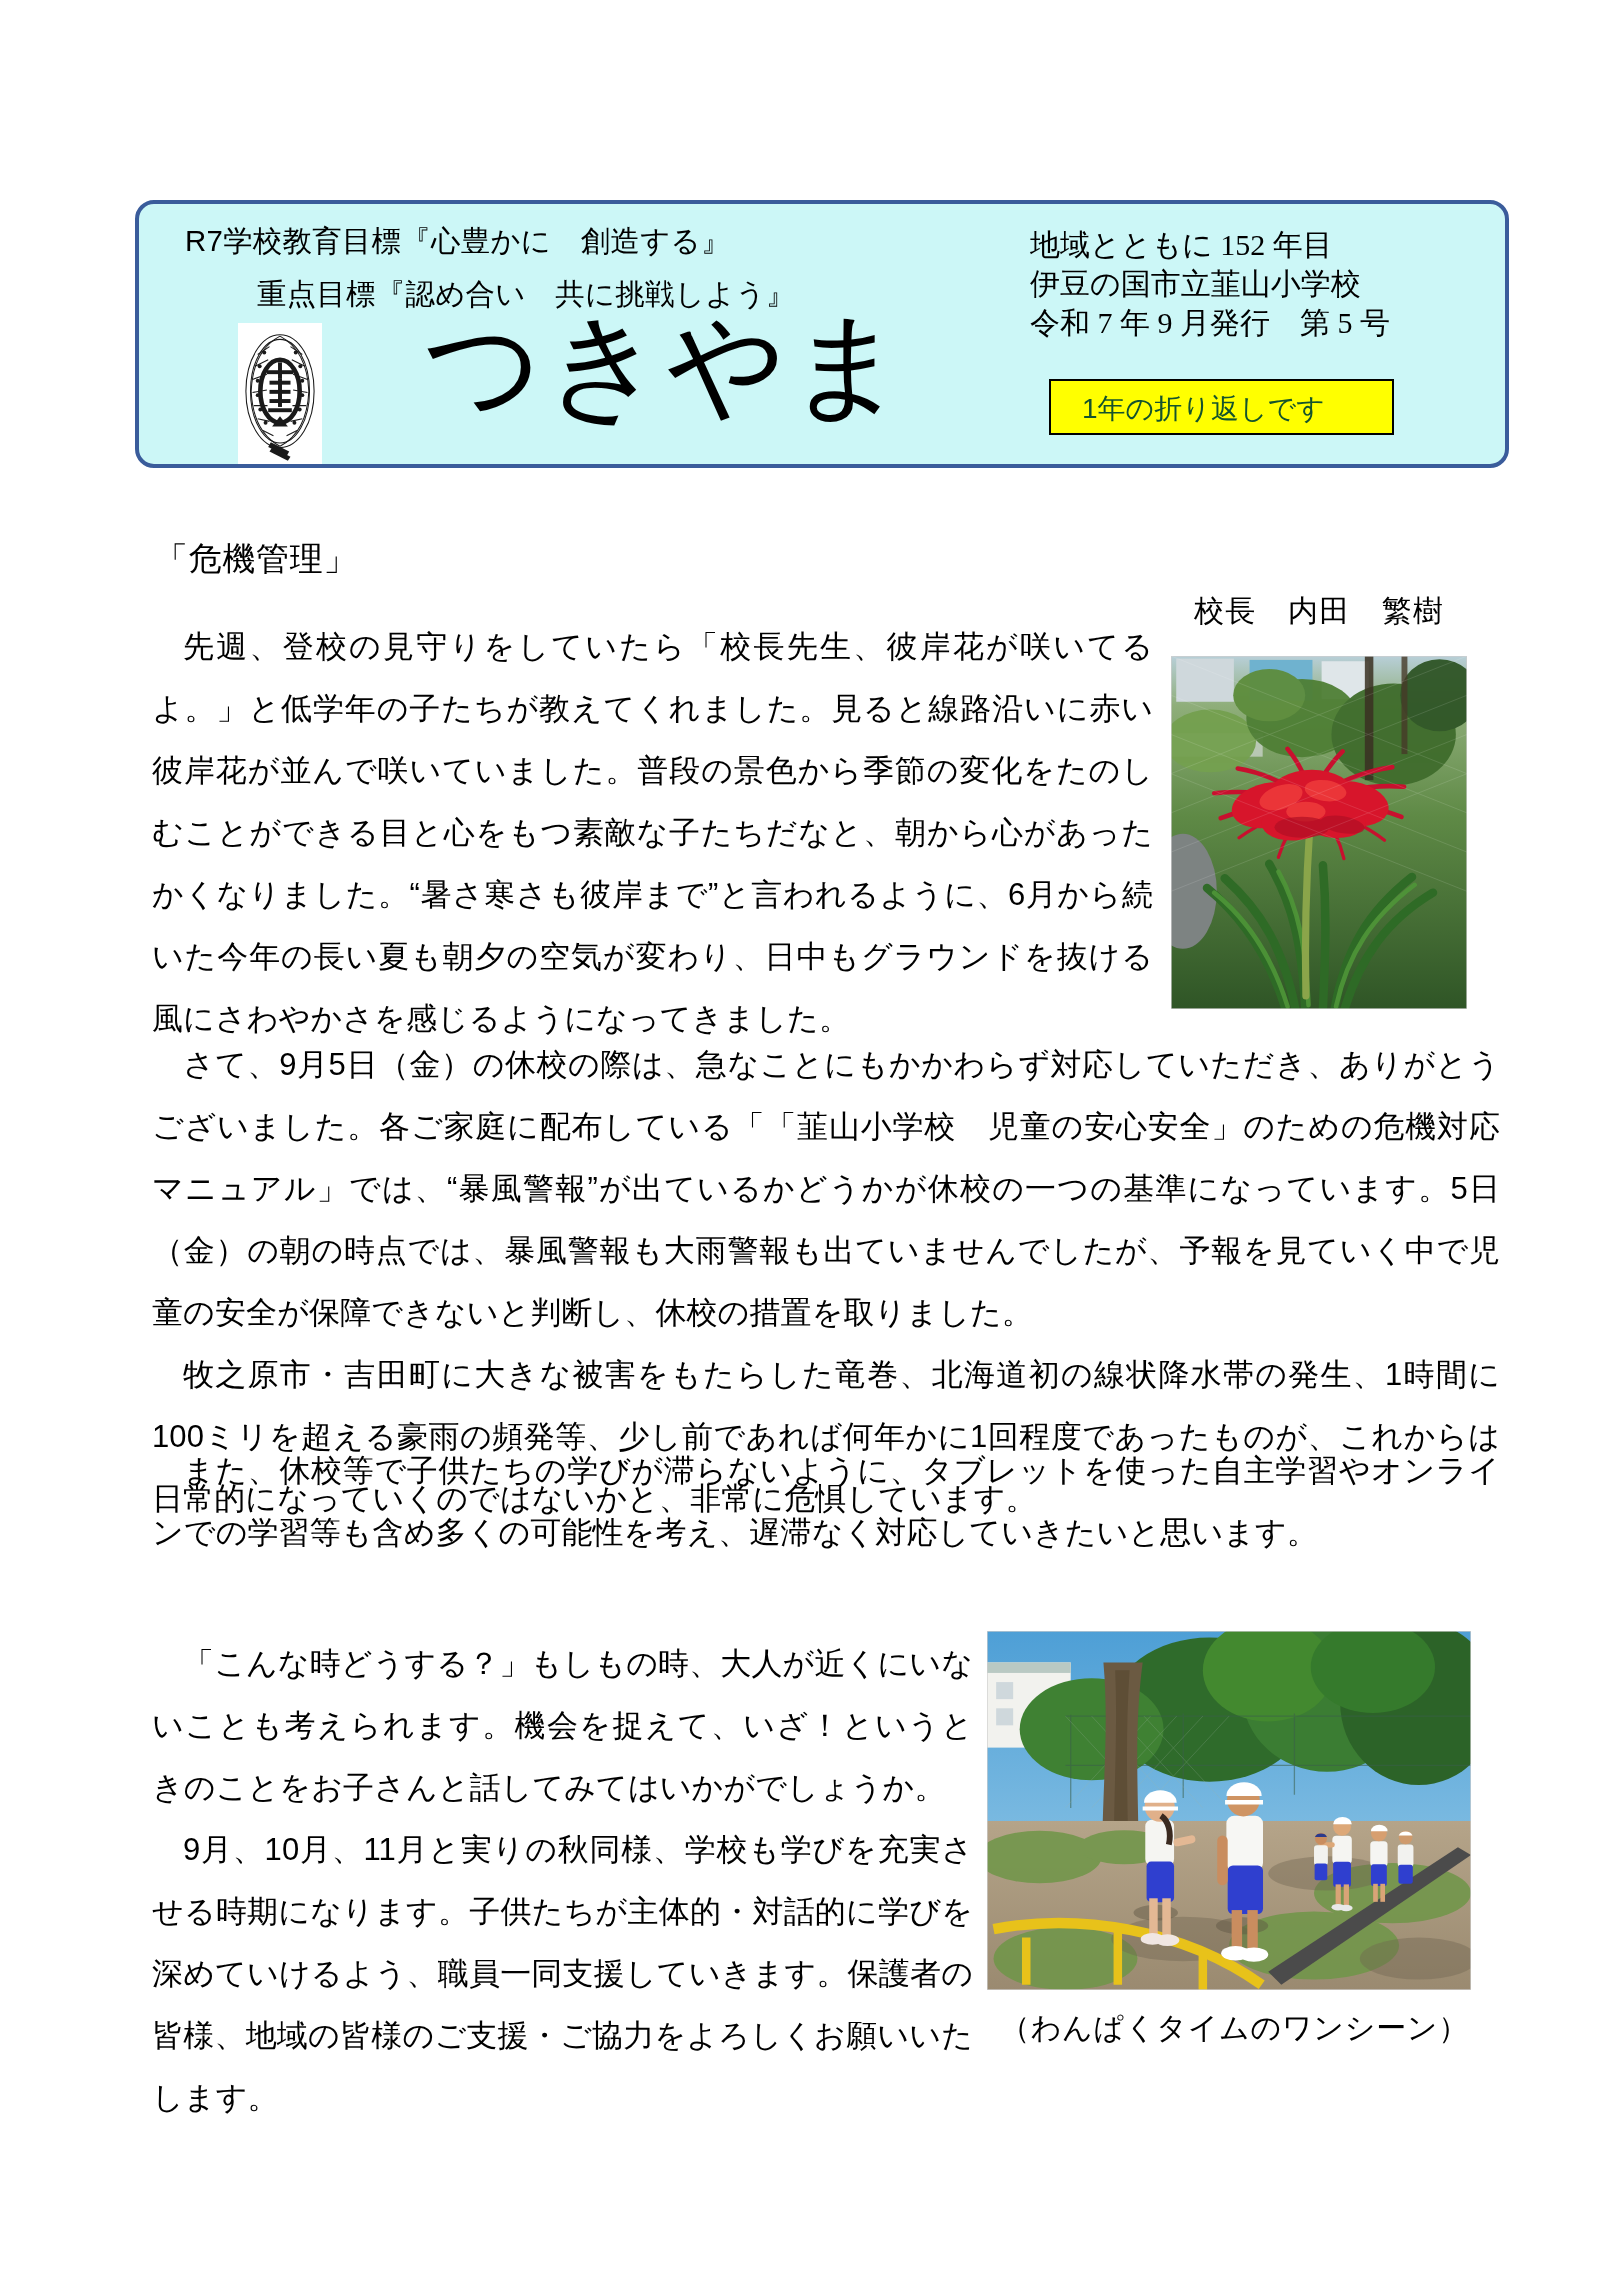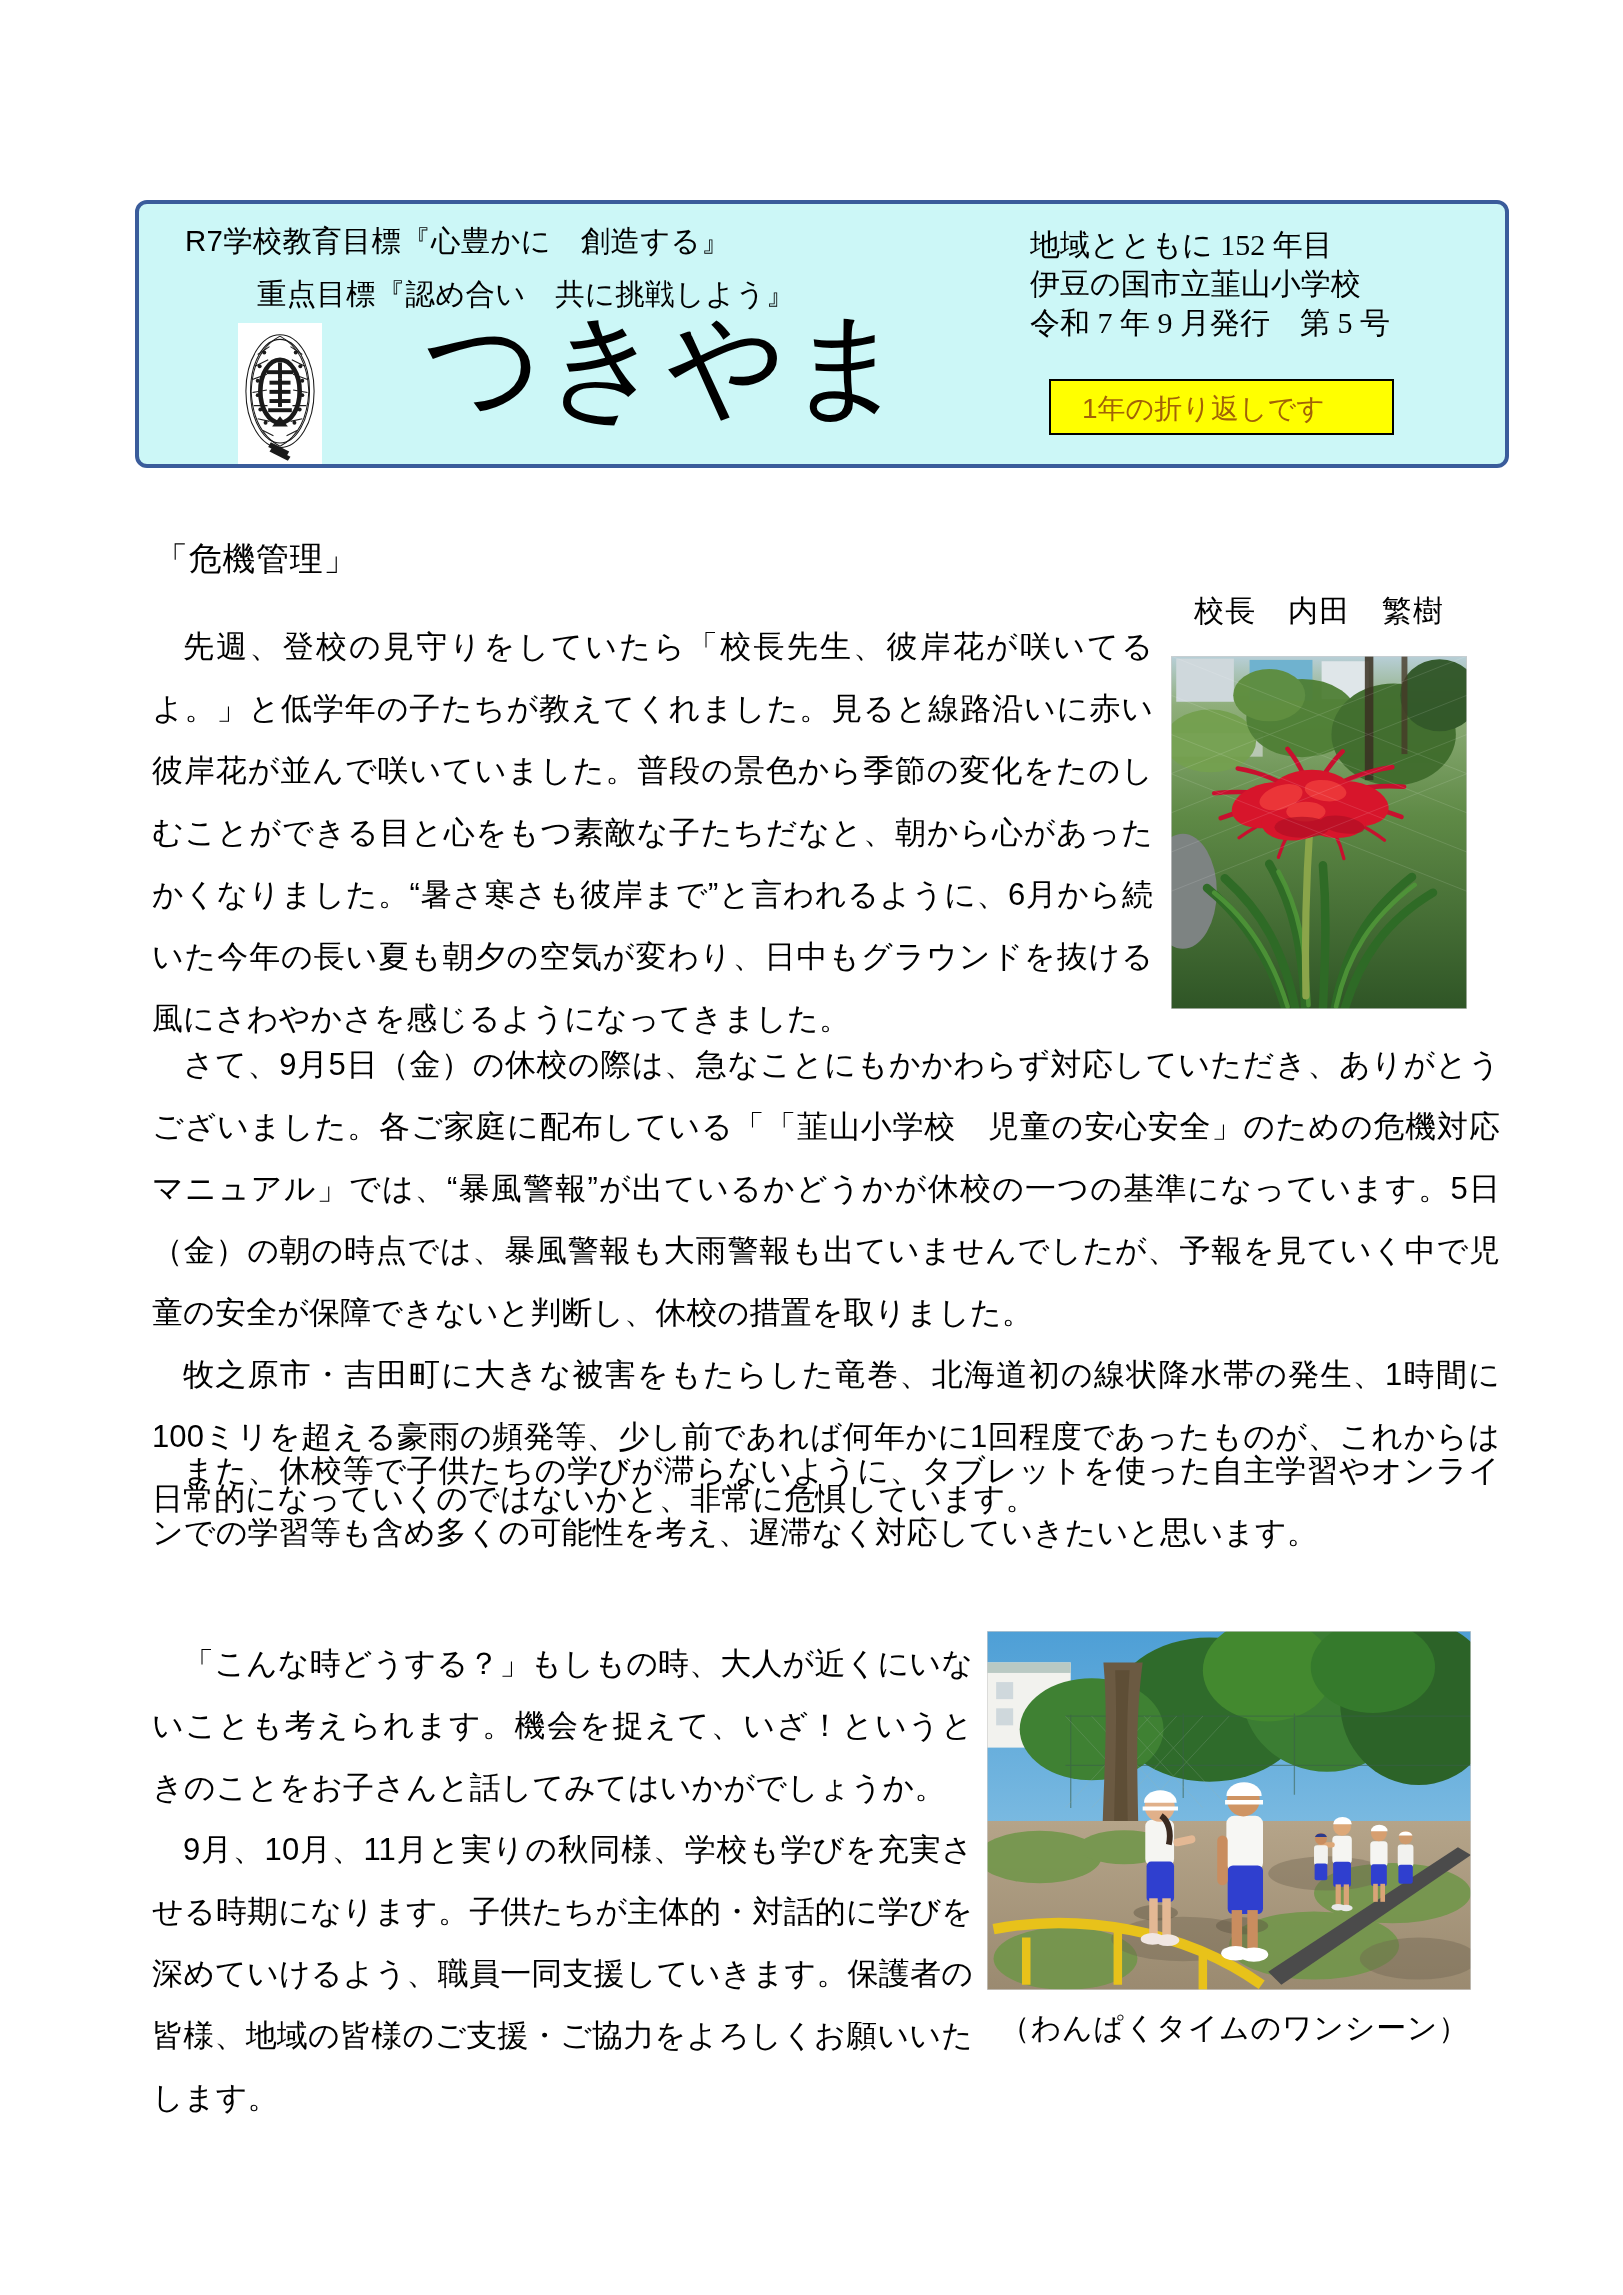--- a/index.html
+++ b/index.html
@@ -25,21 +25,21 @@
 
   
   .masthead {
     position: absolute;
     left: 135px;
     top: 200px;
     width: 1374px;
     height: 268px;
     background: #CCF7F7;
     border: 4.6px solid #3A5C9B;
-    border-radius: 12px;
+    border-radius: 19px;
     box-sizing: border-box;
   }
   .goal-line-1 {
     position: absolute;
     left: 46px;
     top: 18.3px;
     font-size: 29.4px;
     letter-spacing: 0.3px;
     white-space: nowrap;
   }
@@ -98,21 +98,21 @@
     height: 56px;
     background: #FFFF00;
     border: 2.6px solid #000000;
     box-sizing: border-box;
   }
   .callout-text {
     position: absolute;
     left: 31px;
     top: 9.2px;
     font-size: 28px;
-    color: #a16207;
+    color: #14532d;
     white-space: nowrap;
   }
 
   
   .article-heading {
     position: absolute;
     left: 155px;
     top: 537px;
     font-size: 33px;
     letter-spacing: 0.7px;

